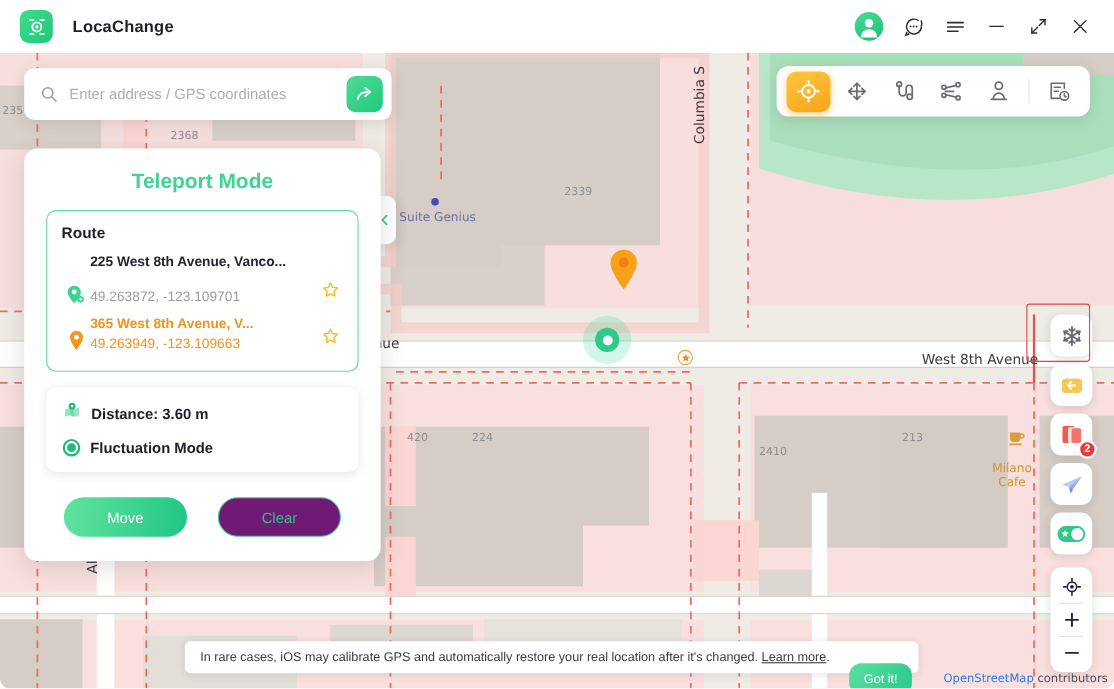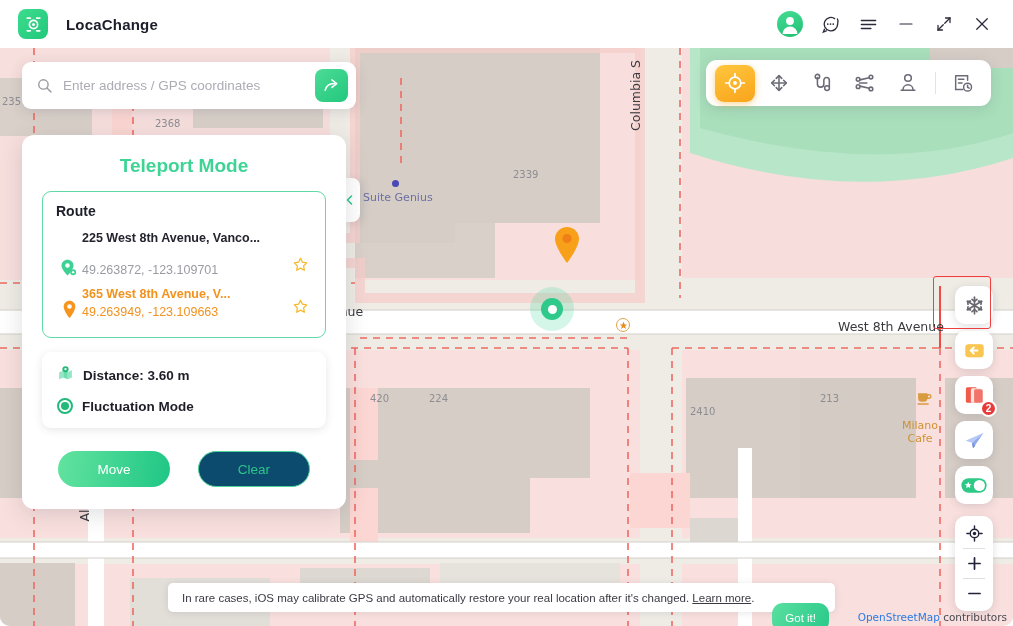--- a/index.html
+++ b/index.html
@@ -175,21 +175,21 @@
     border-radius: 19px;
     font-size: 13.5px;
     display:flex; align-items:center; justify-content:center;
     cursor: pointer;
   }
   .btn-move {
     background: linear-gradient(100deg,#63e39f,#1fc685);
     color: #fff; border: none;
   }
   .btn-clear {
-    background: #0c4a6e; color: #2ec489;
+    background: #701a75; color: #2ec489;
     border: 1.3px solid #4cd39a;
   }
 
   .collapse-tab {
     position: absolute; left: 340px; top: 178px;
     width: 20px; height: 44px;
     background: #fff;
     border-radius: 0 8px 8px 0;
     box-shadow: 3px 2px 9px rgba(60,60,80,0.13);
     display:flex; align-items:center; justify-content:center;

